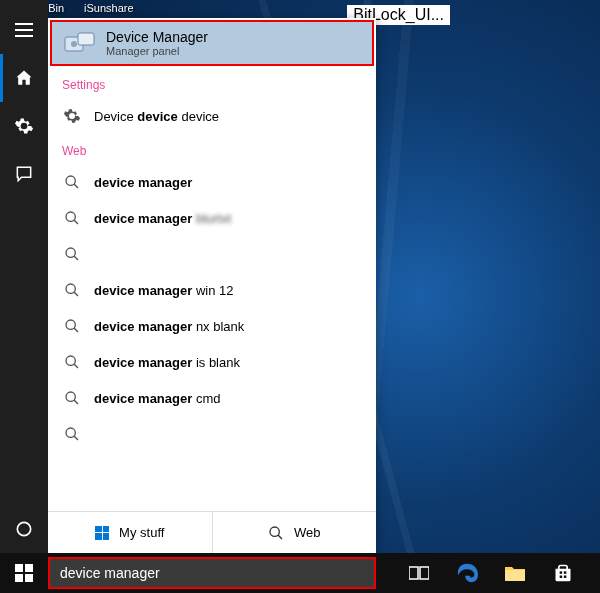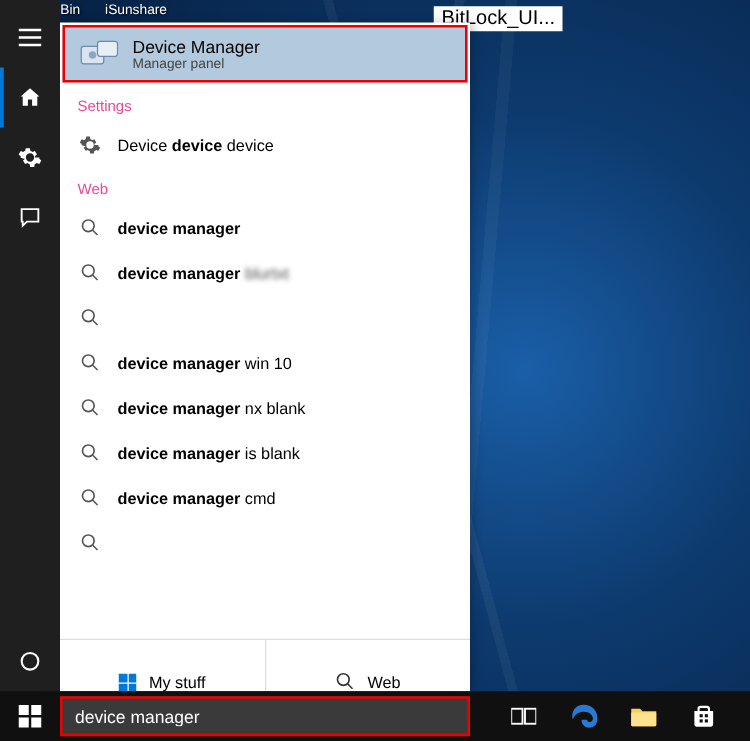--- a/index.html
+++ b/index.html
@@ -52,21 +52,21 @@
     
     .section-label { font-size: 12px; color: #ec4899; padding: 10px 14px 6px; }
     
     .result-row { display: flex; align-items: center; gap: 12px; padding: 8px 14px; cursor: pointer; }
     .result-icon { width: 20px; height: 20px; display: flex; align-items: center; justify-content: center; flex-shrink: 0; }
     .result-text { font-size: 13px; color: #000; }
     .result-text .bold { font-weight: 600; }
     .result-text .blur { filter: blur(2px); color: #555; }
     
     .scope-tabs { display: flex; border-top: 1px solid #ddd; height: 42px; margin-top: auto; }
-    .scope-tab { flex: 1; display: flex; align-items: flex-end; justify-content: center; gap: 10px; font-size: 13px; cursor: pointer; border-right: 1px solid #ddd; }
+    .scope-tab { flex: 1; display: flex; align-items: center; justify-content: center; gap: 10px; font-size: 13px; cursor: pointer; border-right: 1px solid #ddd; }
     .scope-tab:last-child { border-right: none; }
     .win-logo-small { width: 14px; height: 14px; display: grid; grid-template: 1fr 1fr / 1fr 1fr; gap: 1px; }
     .win-logo-small span { background: #0078d7; }
 
     .taskbar {
       position: absolute; bottom: 0; left: 0; width: 600px; height: 40px;
       background: #101010; display: flex; align-items: center; z-index: 20;
     }
     .start-btn { width: 48px; height: 40px; display: flex; align-items: center; justify-content: center; cursor: pointer; }
     .win-logo { width: 18px; height: 18px; display: grid; grid-template: 1fr 1fr / 1fr 1fr; gap: 2px; }
@@ -184,21 +184,21 @@
         </svg>
       </div>
   </div>
   <div class="result-row">
     <div class="result-icon">
         <svg width="16" height="16" viewBox="0 0 24 24">
           <circle cx="10" cy="10" r="7" fill="none" stroke="#555" stroke-width="2"></circle>
           <line x1="15" y1="15" x2="21" y2="21" stroke="#555" stroke-width="2"></line>
         </svg>
       </div>
-    <div class="result-text"><span class="bold">device manager</span><span> win 10</span></div>
+    <div class="result-text"><span class="bold">device manager</span><span> win 12</span></div>
   </div>
   <div class="result-row">
     <div class="result-icon">
         <svg width="16" height="16" viewBox="0 0 24 24">
           <circle cx="10" cy="10" r="7" fill="none" stroke="#555" stroke-width="2"></circle>
           <line x1="15" y1="15" x2="21" y2="21" stroke="#555" stroke-width="2"></line>
         </svg>
       </div>
     <div class="result-text"><span class="bold">device manager</span><span> nx blank</span></div>
   </div>

